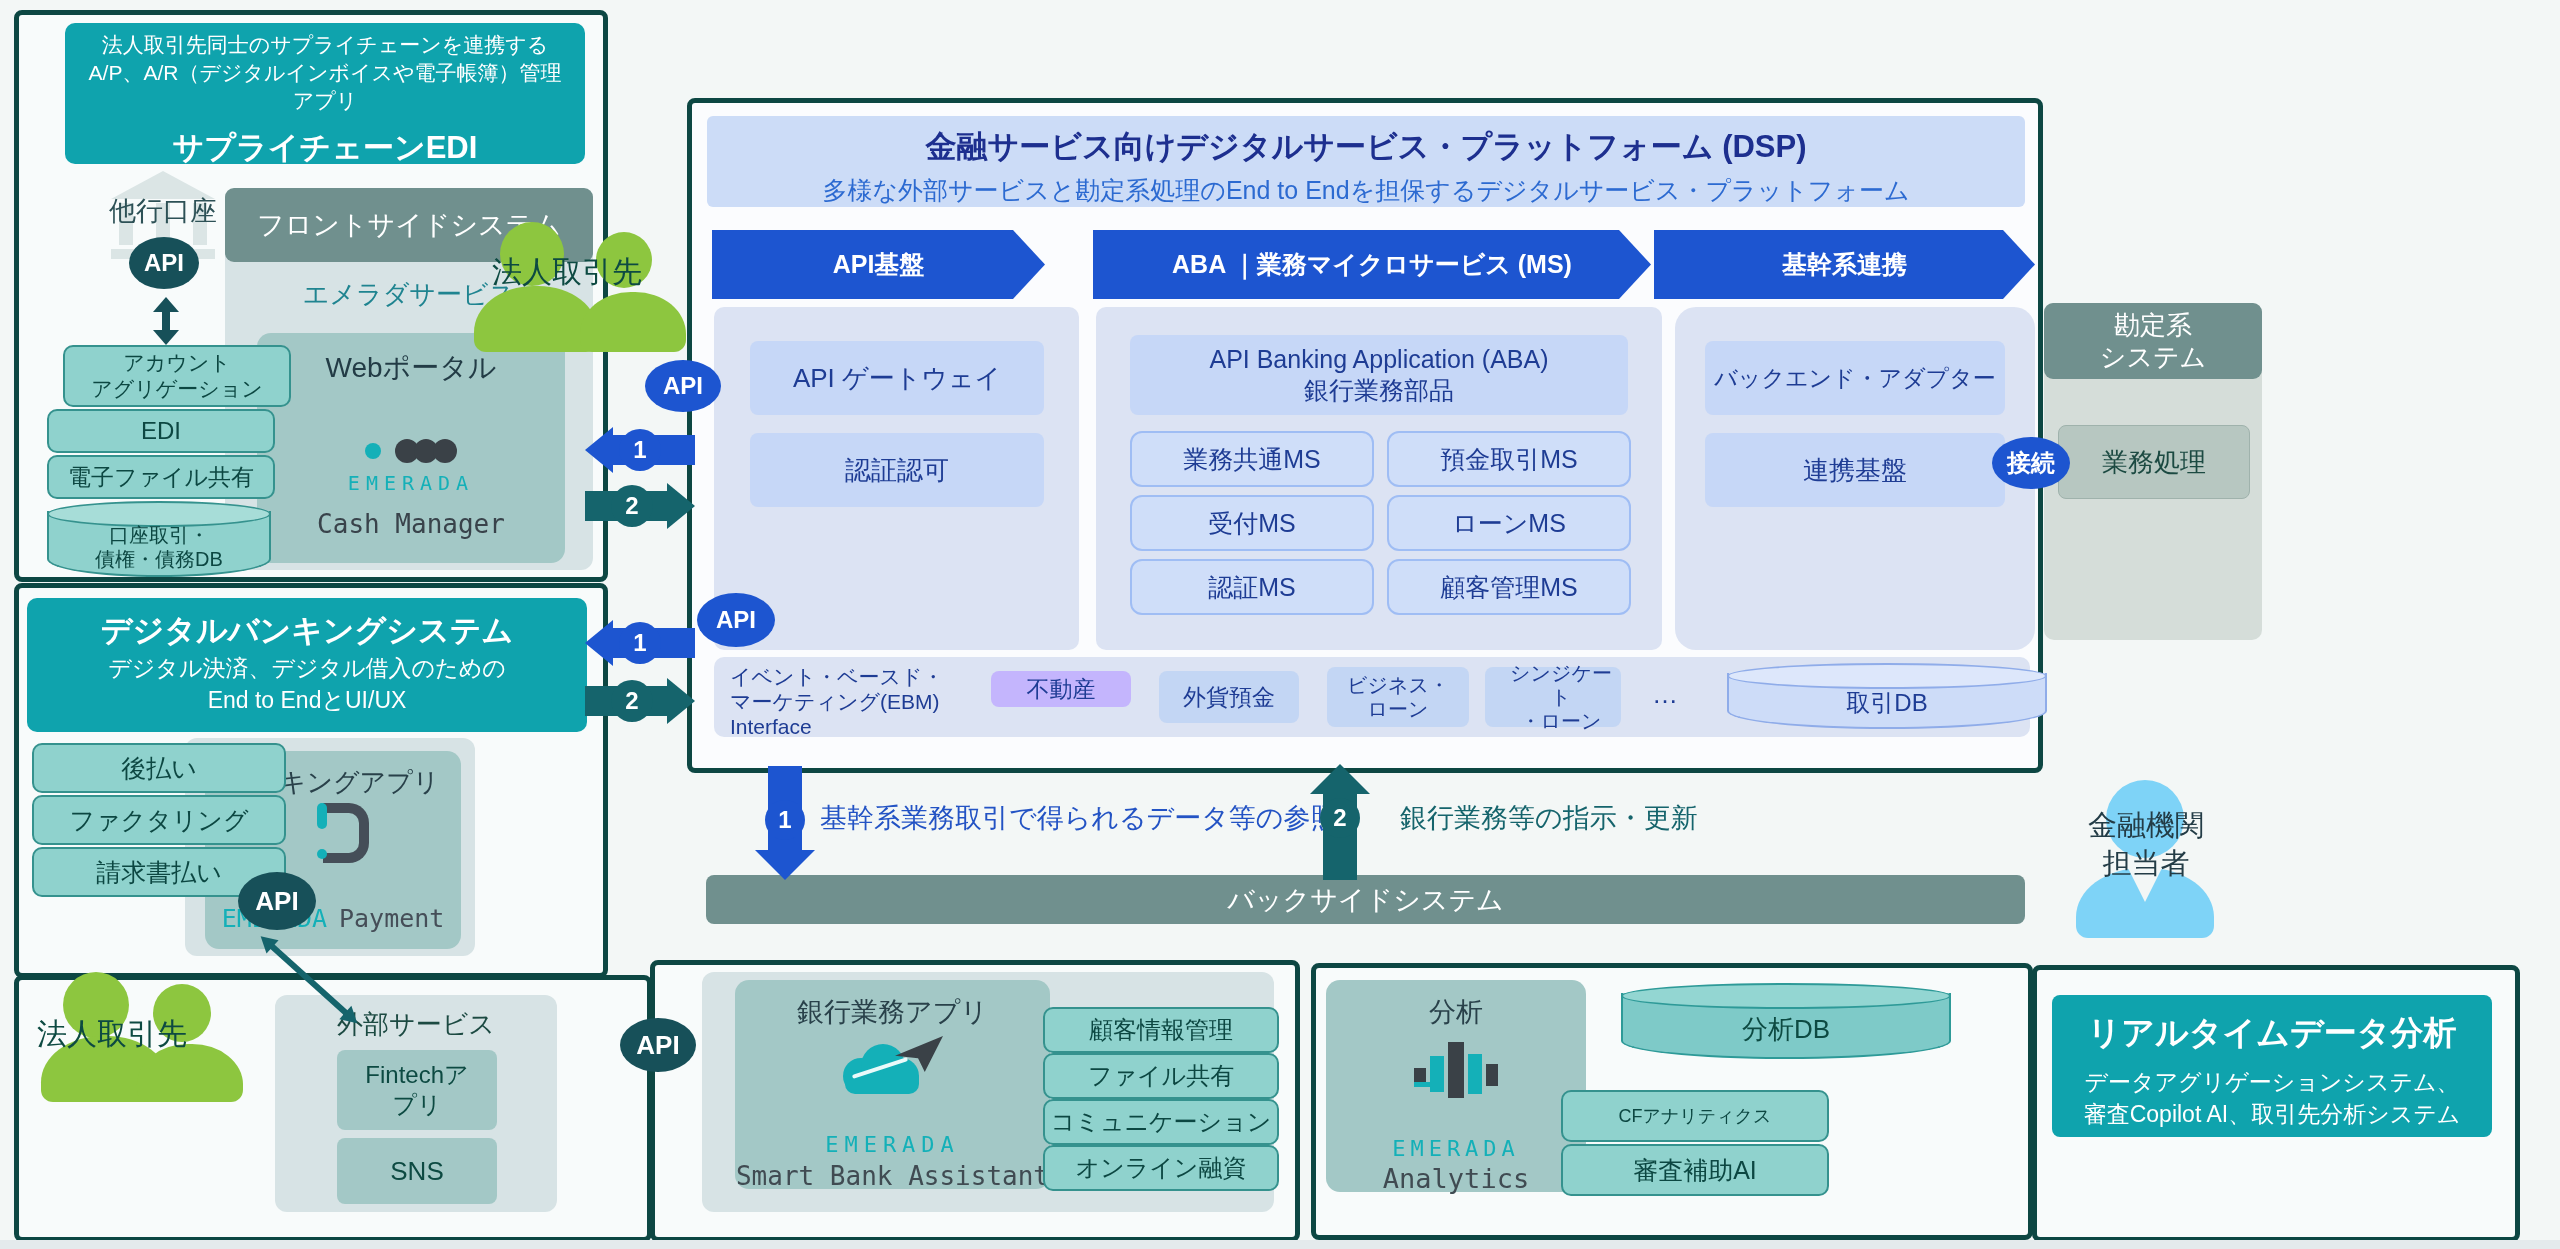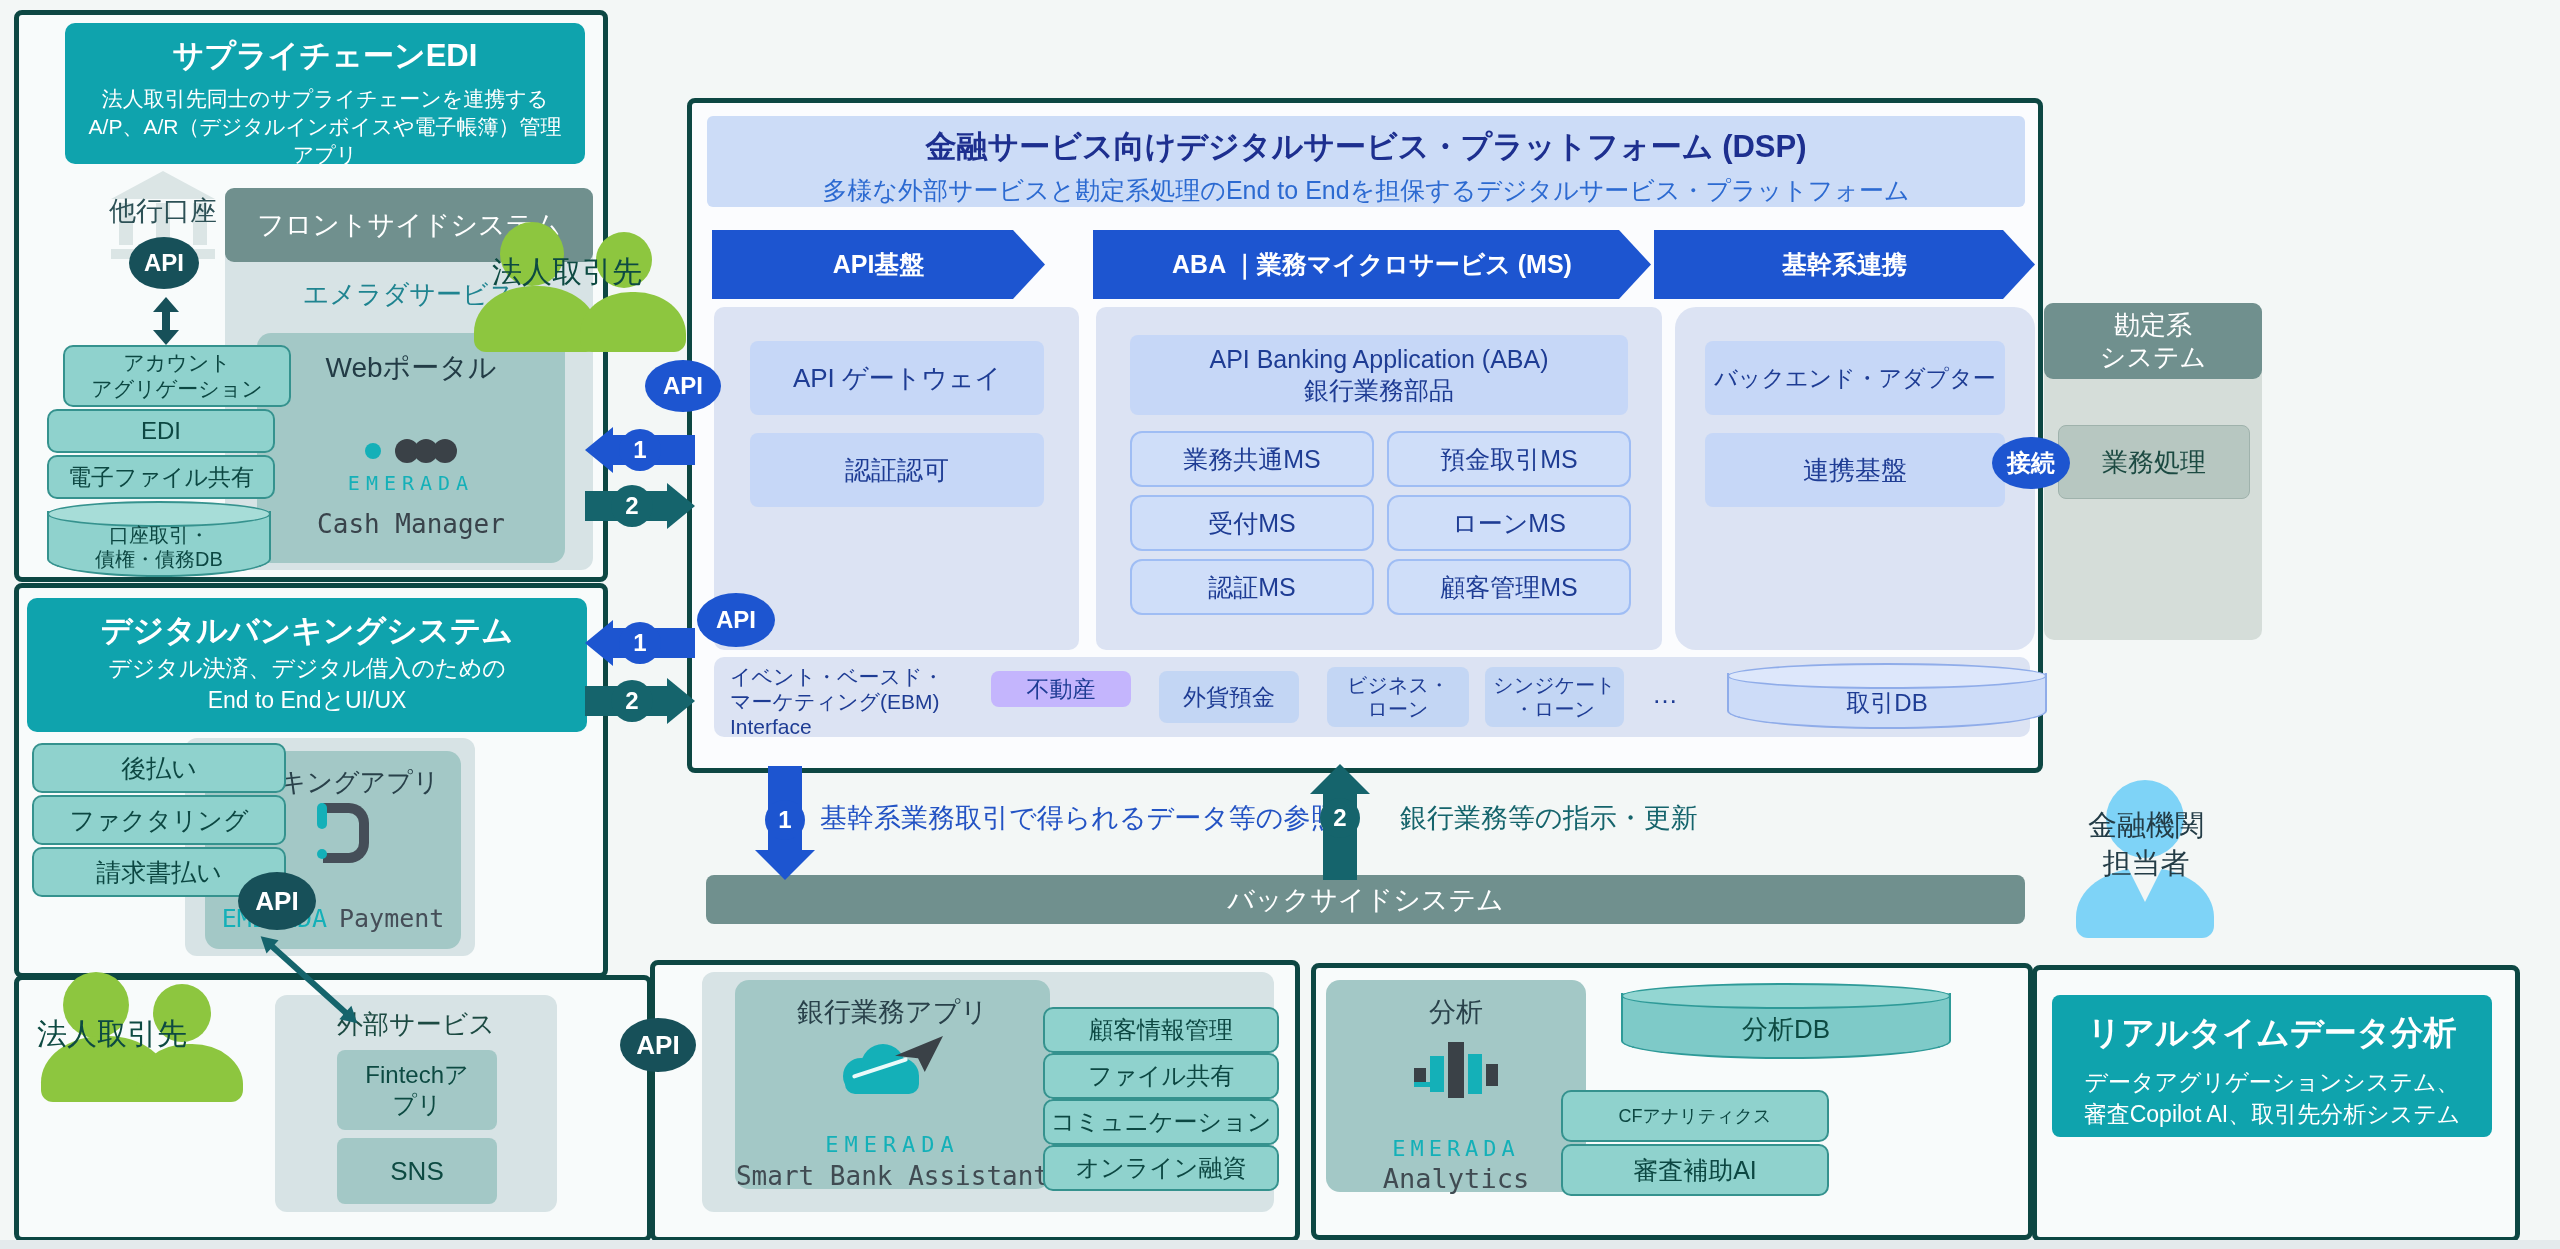--- a/index.html
+++ b/index.html
@@ -42,26 +42,26 @@
   .shaft{position:absolute;}
   .mono{font-family:"DejaVu Sans Mono","Liberation Mono",monospace;}
 </style>
 </head>
 <body>
 
 <div id="canvas">
 
   <div class="sect" style="left:14px;top:10px;width:584px;height:562px;">
     <div class="tealhead" style="left:46px;top:8px;width:520px;height:141px;">
-      <div style="font-size:31px;font-weight:bold;margin-top:12px;">サプライチェーンEDI</div>
       <div style="font-size:21px;margin-top:8px;line-height:28px;">
         <div>法人取引先同士のサプライチェーンを連携する</div>
         <div>A/P、A/R（デジタルインボイスや電子帳簿）管理</div>
         <div>アプリ</div>
       </div>
+      <div style="font-size:31px;font-weight:bold;margin-top:12px;">サプライチェーンEDI</div>
     </div>
 
     <div class="panel-gray" style="left:206px;top:173px;width:368px;height:382px;"></div>
     <div class="slate flex" style="left:206px;top:173px;width:368px;height:74px;font-size:27px;">フロントサイドシステム</div>
     <div class="abs" style="left:206px;top:262px;width:368px;text-align:center;font-size:26px;color:#1f8490;">エメラダサービス</div>
 
     <div class="panel-tg" style="left:238px;top:318px;width:308px;height:230px;">
       <div style="text-align:center;font-size:28px;color:#233c46;margin-top:16px;">Webポータル</div>
       <div class="flex" style="margin-top:52px;">
         <div style="width:16px;height:16px;border-radius:50%;background:#14b0b8;margin-right:14px;"></div>
@@ -210,21 +210,21 @@
         <div>イベント・ベースド・</div>
         <div>マーケティング(EBM)</div>
         <div>Interface</div>
       </div>
       <div class="bluebox flex" style="left:277px;top:14px;width:140px;height:36px;font-size:23px;background:#c4b5fd;">不動産</div>
       <div class="bluebox flex" style="left:445px;top:14px;width:140px;height:52px;font-size:23px;background:#c3d6f4;">外貨預金</div>
       <div class="bluebox col" style="left:613px;top:10px;width:142px;height:60px;font-size:20px;line-height:24px;background:#c3d6f4;">
         <div>ビジネス・</div>
         <div>ローン</div>
       </div>
-      <div class="bluebox col" style="left:771px;top:10px;width:139px;height:60px;font-size:20px;line-height:24px;background:#c3d6f4;">
+      <div class="bluebox col" style="left:771px;top:10px;width:120px;height:60px;font-size:20px;line-height:24px;background:#c3d6f4;padding-left:16px;">
         <div>シンジケート</div>
         <div>・ローン</div>
       </div>
       <div class="abs" style="left:938px;top:22px;font-size:26px;color:#1e3c94;">…</div>
       <div class="cyl bluec" style="left:1013px;top:6px;width:320px;height:66px;">
         <div class="cbody"></div>
           <div class="clid"></div>
         <div class="clbl" style="top:14px;bottom:0;font-size:24px;color:#1e3c94;">
           <div>取引DB</div>
         </div>

